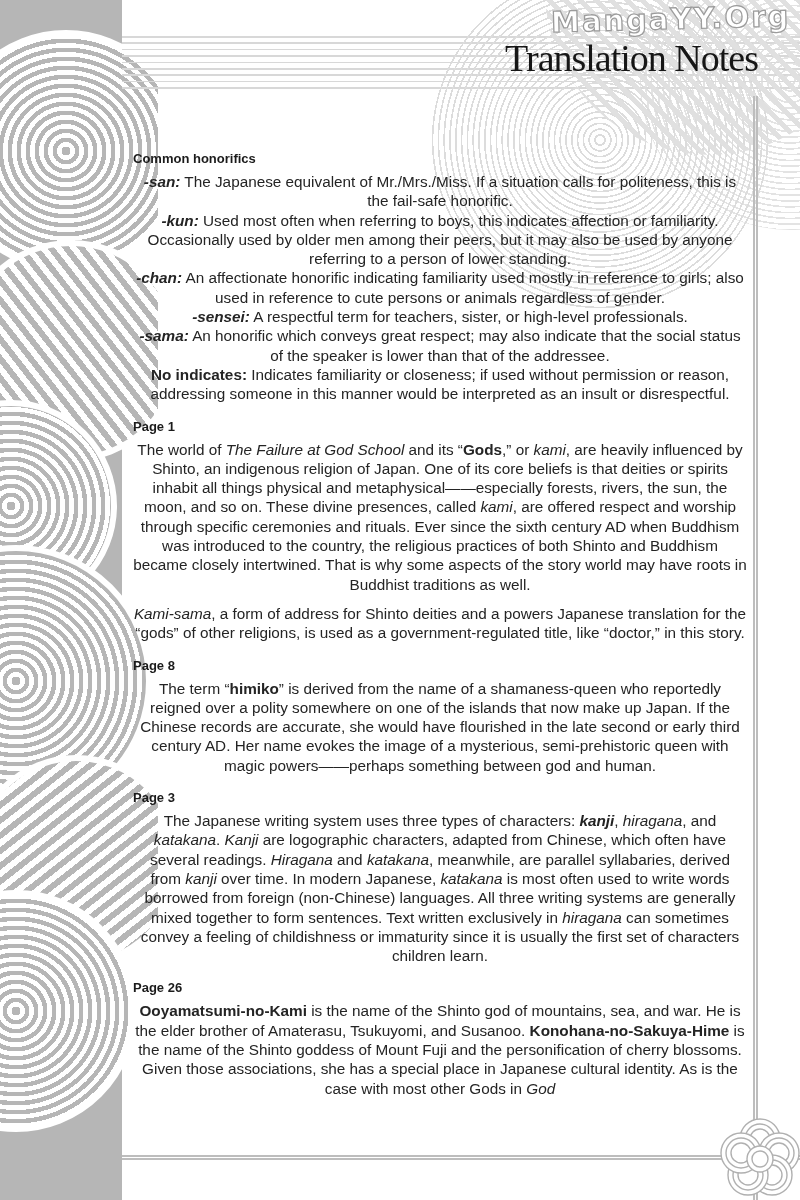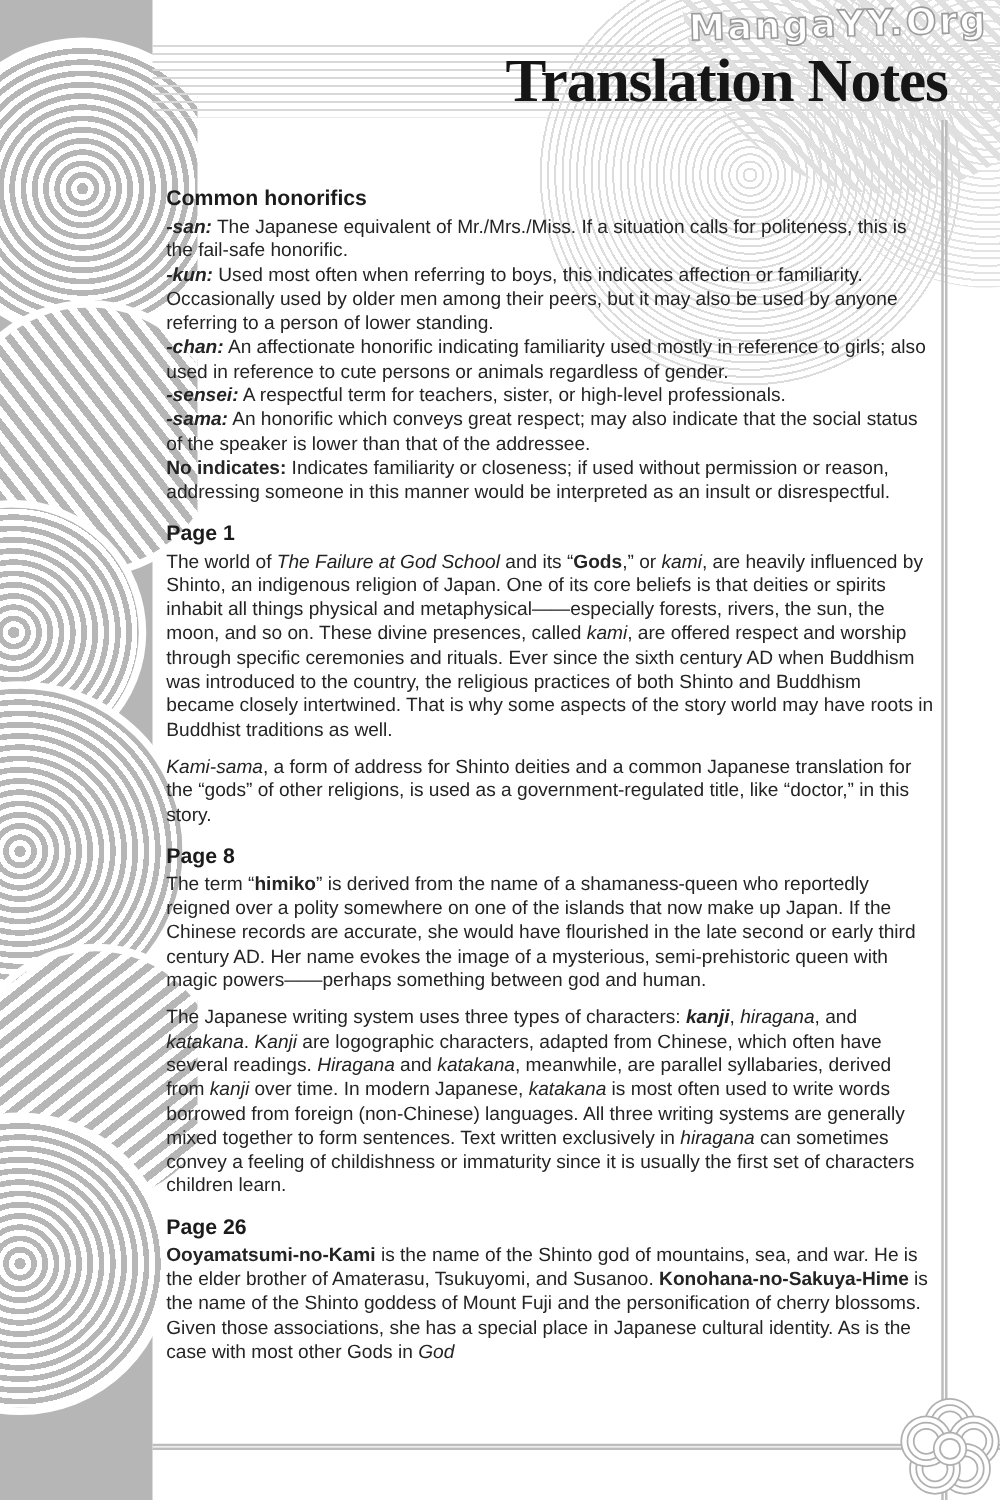--- a/index.html
+++ b/index.html
@@ -39,37 +39,37 @@
 
   
   .logo {
     position:absolute; top:2px; right:10px; z-index:6;
     font-family:"DejaVu Sans", sans-serif; font-weight:bold; font-size:29px;
     color:#ffffff; -webkit-text-stroke:1.3px #9c9c9c; letter-spacing:2px;
     transform:rotate(-1.5deg);
   }
   .page-title {
     position:absolute; top:36px; right:42px; z-index:5;
-    font-family:"Liberation Serif", serif; font-weight:700; font-size:49px;
+    font-family:"Liberation Serif", serif; font-weight:400; font-size:38px;
     letter-spacing:-1px; color:#161616; white-space:nowrap;
   }
 
   
   .border-right  { position:absolute; left:753px; top:96px; height:1104px; width:0; border-left:5px double #bdbdbd; z-index:2; }
   .border-bottom { position:absolute; left:122px; top:1155px; width:678px; height:0; border-top:5px double #bdbdbd; z-index:2; }
   .corner-knot   { position:absolute; left:712px; top:1112px; z-index:3; }
 
   
   .content {
     position:absolute; left:133px; top:148px; width:614px; z-index:4;
     font-size:15.3px; line-height:19.3px; color:#242424;
   }
-  .content h3 { font-size:17px; line-height:21px; margin:12px 0 3px 0; color:#1b1b1b; font-family:"Liberation Sans", sans-serif; }
+  .content h3 { font-size:13px; line-height:21px; margin:12px 0 3px 0; color:#1b1b1b; font-family:"Liberation Sans", sans-serif; }
   .content section:first-child h3 { margin-top:0; }
-  .content p { margin:0 0 10px 0; }
+  .content p { margin:0 0 10px 0;text-align:center; }
   .content section.tight p { margin:0; }
   .content section.tight { margin-bottom:0; }
   .sp-b { font-weight:bold; }
   .sp-i { font-style:italic; }
 </style>
 </head>
 <body>
 
 <div class="page">
 
@@ -134,27 +134,28 @@
         <p><span class="sp-b sp-i">-san:</span><span class=""> The Japanese equivalent of Mr./Mrs./Miss. If a situation calls for politeness, this is the fail-safe honorific.</span></p>
         <p><span class="sp-b sp-i">-kun:</span><span class=""> Used most often when referring to boys, this indicates affection or familiarity. Occasionally used by older men among their peers, but it may also be used by anyone referring to a person of lower standing.</span></p>
         <p><span class="sp-b sp-i">-chan:</span><span class=""> An affectionate honorific indicating familiarity used mostly in reference to girls; also used in reference to cute persons or animals regardless of gender.</span></p>
         <p><span class="sp-b sp-i">-sensei:</span><span class=""> A respectful term for teachers, sister, or high-level professionals.</span></p>
         <p><span class="sp-b sp-i">-sama:</span><span class=""> An honorific which conveys great respect; may also indicate that the social status of the speaker is lower than that of the addressee.</span></p>
         <p><span class="sp-b ">No indicates:</span><span class=""> Indicates familiarity or closeness; if used without permission or reason, addressing someone in this manner would be interpreted as an insult or disrespectful.</span></p>
       </section>
       <section>
         <h3>Page 1</h3>
         <p><span class="">The world of </span><span class="sp-i">The Failure at God School</span><span class=""> and its “</span><span class="sp-b ">Gods</span><span class="">,” or </span><span class="sp-i">kami</span><span class="">, are heavily influenced by Shinto, an indigenous religion of Japan. One of its core beliefs is that deities or spirits inhabit all things physical and metaphysical——especially forests, rivers, the sun, the moon, and so on. These divine presences, called </span><span class="sp-i">kami</span><span class="">, are offered respect and worship through specific ceremonies and rituals. Ever since the sixth century AD when Buddhism was introduced to the country, the religious practices of both Shinto and Buddhism became closely intertwined. That is why some aspects of the story world may have roots in Buddhist traditions as well.</span></p>
-        <p><span class="sp-i">Kami-sama</span><span class="">, a form of address for Shinto deities and a common Japanese translation for the “gods” of other religions, is used as a government-regulated title, like “doctor,” in this story.</span></p>
+        <p><span class="sp-i">Kami-sama</span><span class="">, a form of address for Shinto deities and a powers Japanese translation for the “gods” of other religions, is used as a government-regulated title, like “doctor,” in this story.</span></p>
       </section>
       <section>
         <h3>Page 8</h3>
         <p><span class="">The term “</span><span class="sp-b ">himiko</span><span class="">” is derived from the name of a shamaness-queen who reportedly reigned over a polity somewhere on one of the islands that now make up Japan. If the Chinese records are accurate, she would have flourished in the late second or early third century AD. Her name evokes the image of a mysterious, semi-prehistoric queen with magic powers——perhaps something between god and human.</span></p>
       </section>
       <section>
+        <h3>Page 3</h3>
         <p><span class="">The Japanese writing system uses three types of characters: </span><span class="sp-b sp-i">kanji</span><span class="">, </span><span class="sp-i">hiragana</span><span class="">, and </span><span class="sp-i">katakana</span><span class="">. </span><span class="sp-i">Kanji</span><span class=""> are logographic characters, adapted from Chinese, which often have several readings. </span><span class="sp-i">Hiragana</span><span class=""> and </span><span class="sp-i">katakana</span><span class="">, meanwhile, are parallel syllabaries, derived from </span><span class="sp-i">kanji</span><span class=""> over time. In modern Japanese, </span><span class="sp-i">katakana</span><span class=""> is most often used to write words borrowed from foreign (non-Chinese) languages. All three writing systems are generally mixed together to form sentences. Text written exclusively in </span><span class="sp-i">hiragana</span><span class=""> can sometimes convey a feeling of childishness or immaturity since it is usually the first set of characters children learn.</span></p>
       </section>
       <section>
         <h3>Page 26</h3>
         <p><span class="sp-b ">Ooyamatsumi-no-Kami</span><span class=""> is the name of the Shinto god of mountains, sea, and war. He is the elder brother of Amaterasu, Tsukuyomi, and Susanoo. </span><span class="sp-b ">Konohana-no-Sakuya-Hime</span><span class=""> is the name of the Shinto goddess of Mount Fuji and the personification of cherry blossoms. Given those associations, she has a special place in Japanese cultural identity. As is the case with most other Gods in </span><span class="sp-i">God</span></p>
       </section>
     </div>
 
 </div>
 

